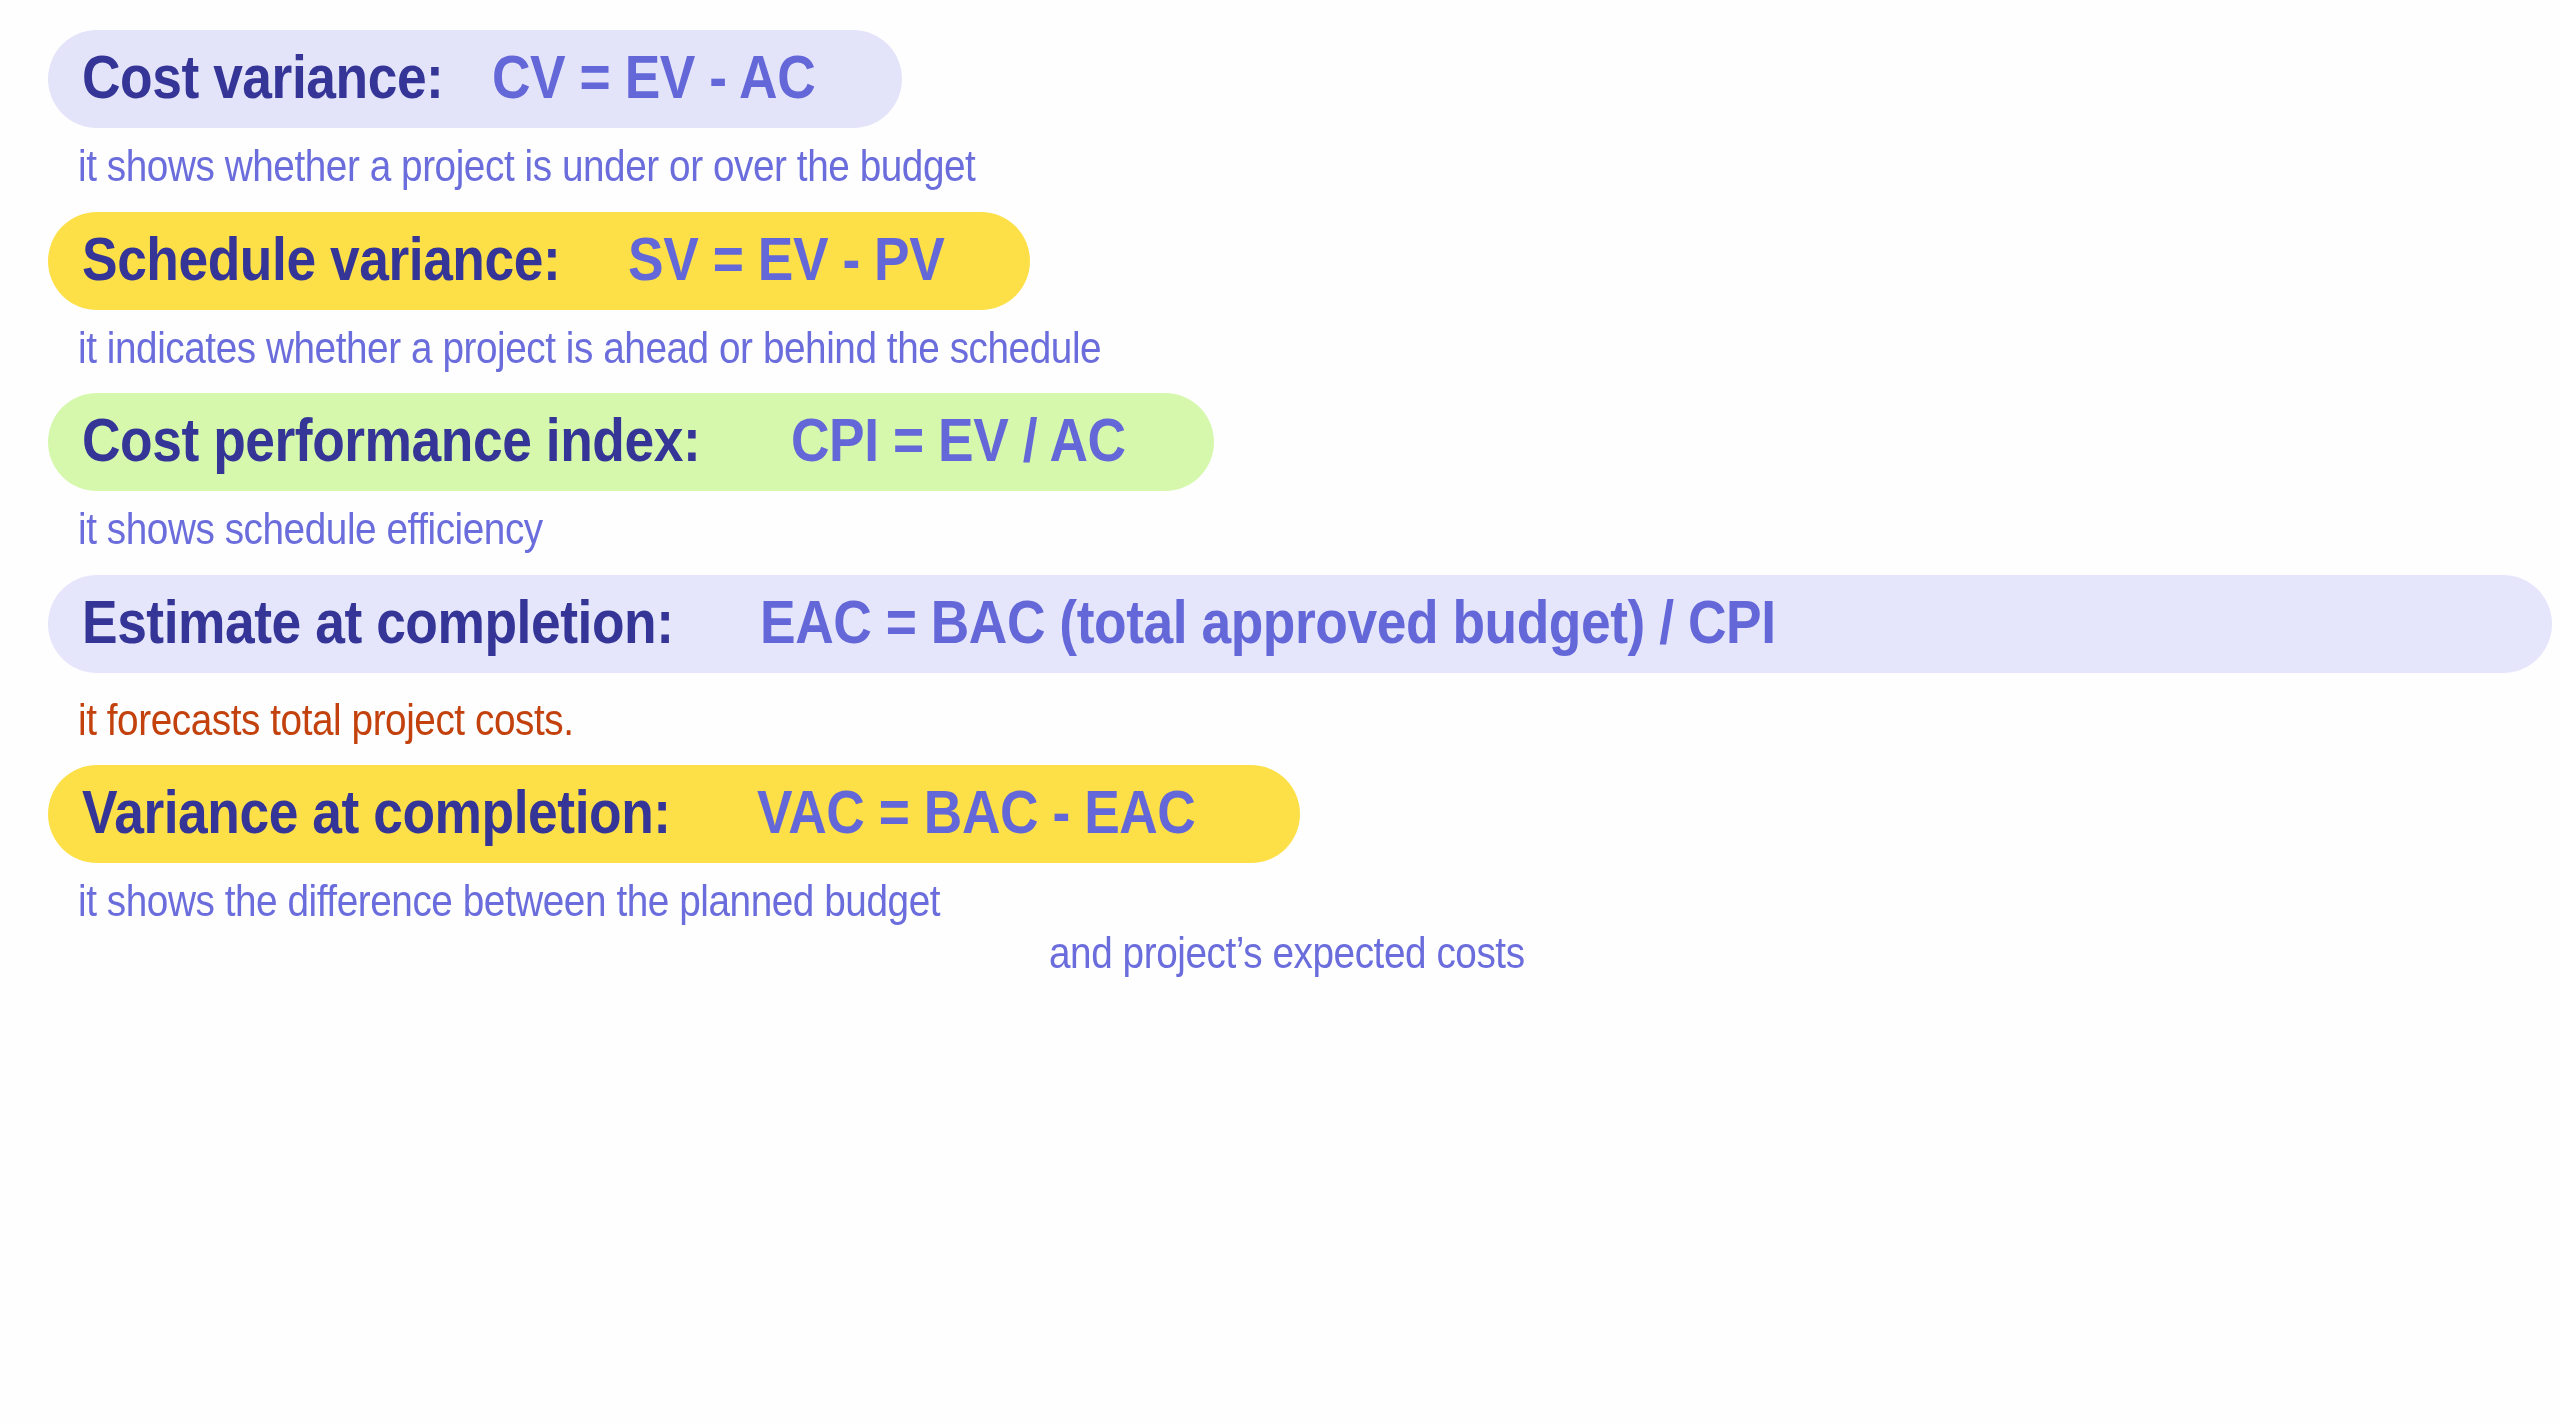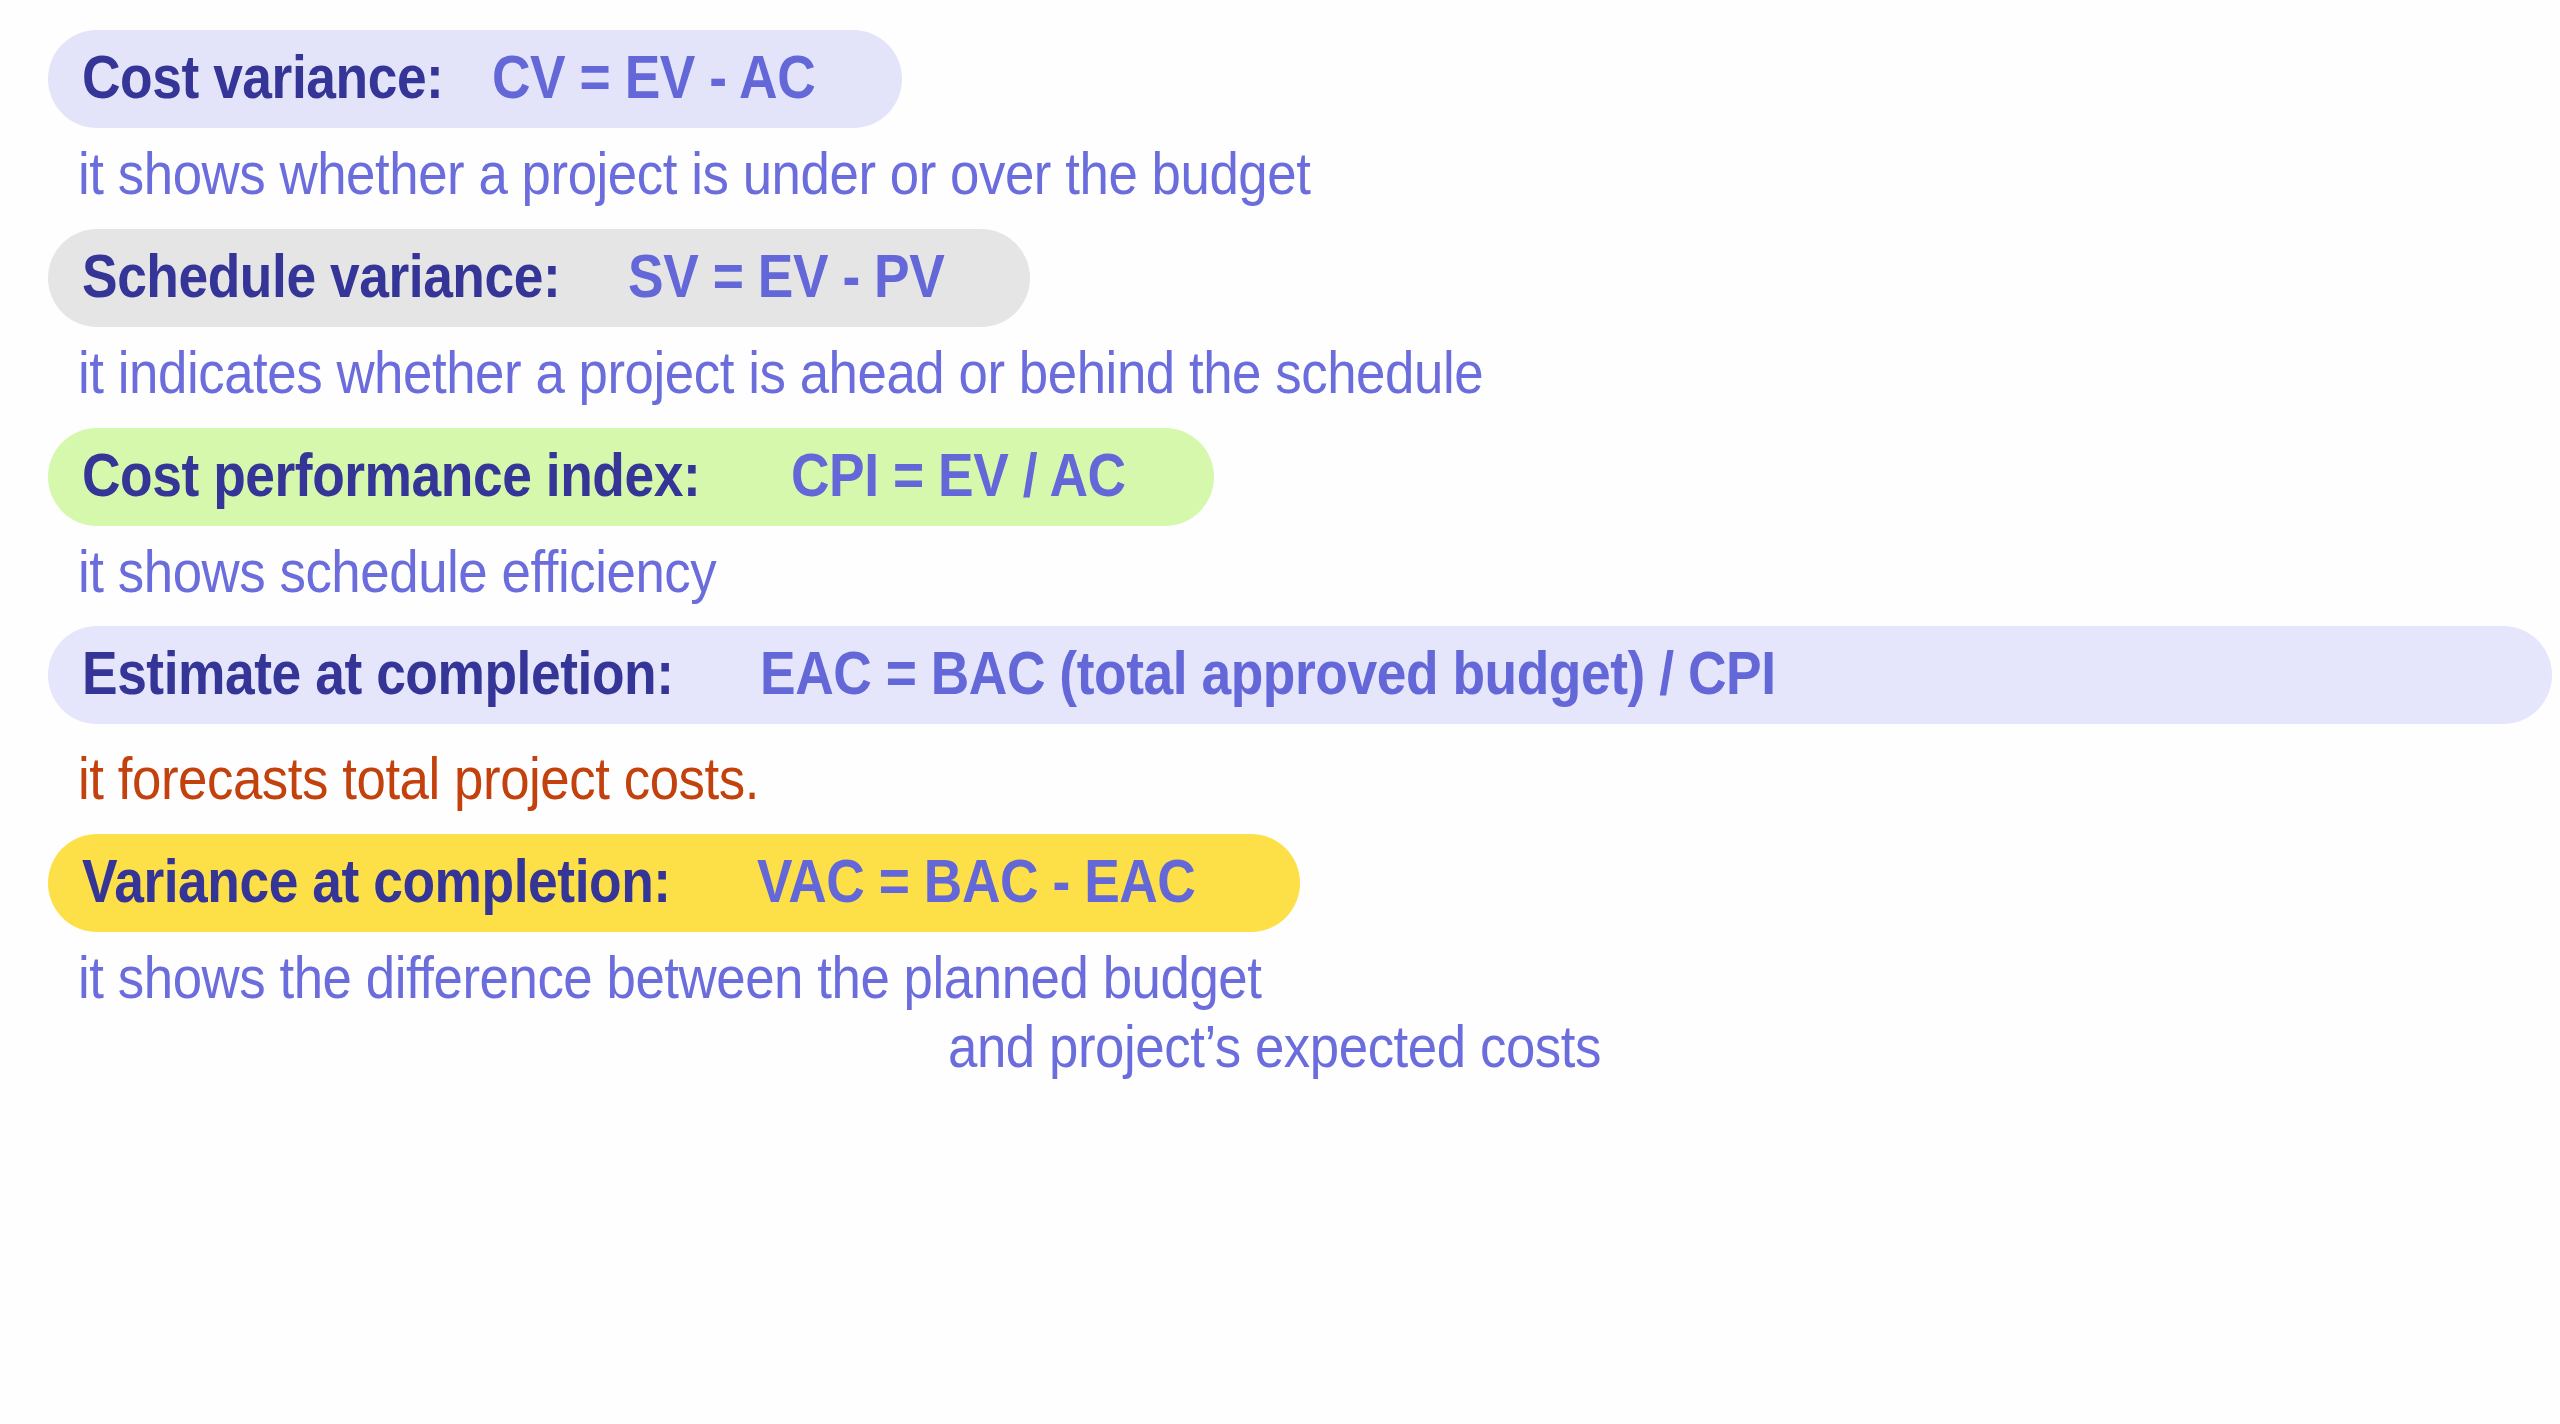--- a/index.html
+++ b/index.html
@@ -73,21 +73,21 @@
     transform-origin: left center;
     display: inline-block;
     margin-left: -10px;
   }
 
   
   .desc {
     display: block;
     padding-left: 78px;
     color: #6a6ddb;
-    font-size: 60px;
+    font-size: 44px;
     font-weight: 500;
     line-height: 1.08;
     letter-spacing: -0.5px;
     white-space: nowrap;
   }
   .desc > span {
     display: inline-block;
     transform: scaleX(0.88);
     transform-origin: left center;
   }
@@ -114,21 +114,21 @@
       <div class="pill-row">
         <span class="pill" style="background-color: rgb(227, 227, 249);">
           <span class="term" style="color: rgb(52, 53, 150);">Cost variance:</span><span class="formula" style="color: rgb(100, 103, 216);">CV = EV - AC</span>
         </span>
       </div>
       <div class="desc" style="color: rgb(106, 109, 219);"><span>it shows whether a project is under or over the budget</span></div>
     </div>
 
     <div class="entry">
       <div class="pill-row">
-        <span class="pill" style="background-color: #e5e5e5;">
+        <span class="pill" style="background-color: #fde047;">
           <span class="term" style="color: rgb(52, 53, 150);">Schedule variance:</span><span class="formula" style="color: rgb(100, 103, 216);">SV = EV - PV</span>
         </span>
       </div>
       <div class="desc" style="color: rgb(106, 109, 219);"><span>it indicates whether a project is ahead or behind the schedule</span></div>
     </div>
 
     <div class="entry">
       <div class="pill-row">
         <span class="pill" style="background-color: rgb(214, 248, 173);">
           <span class="term" style="color: rgb(52, 53, 150);">Cost performance index:</span><span class="formula" style="color: rgb(100, 103, 216);">CPI = EV / AC</span>

